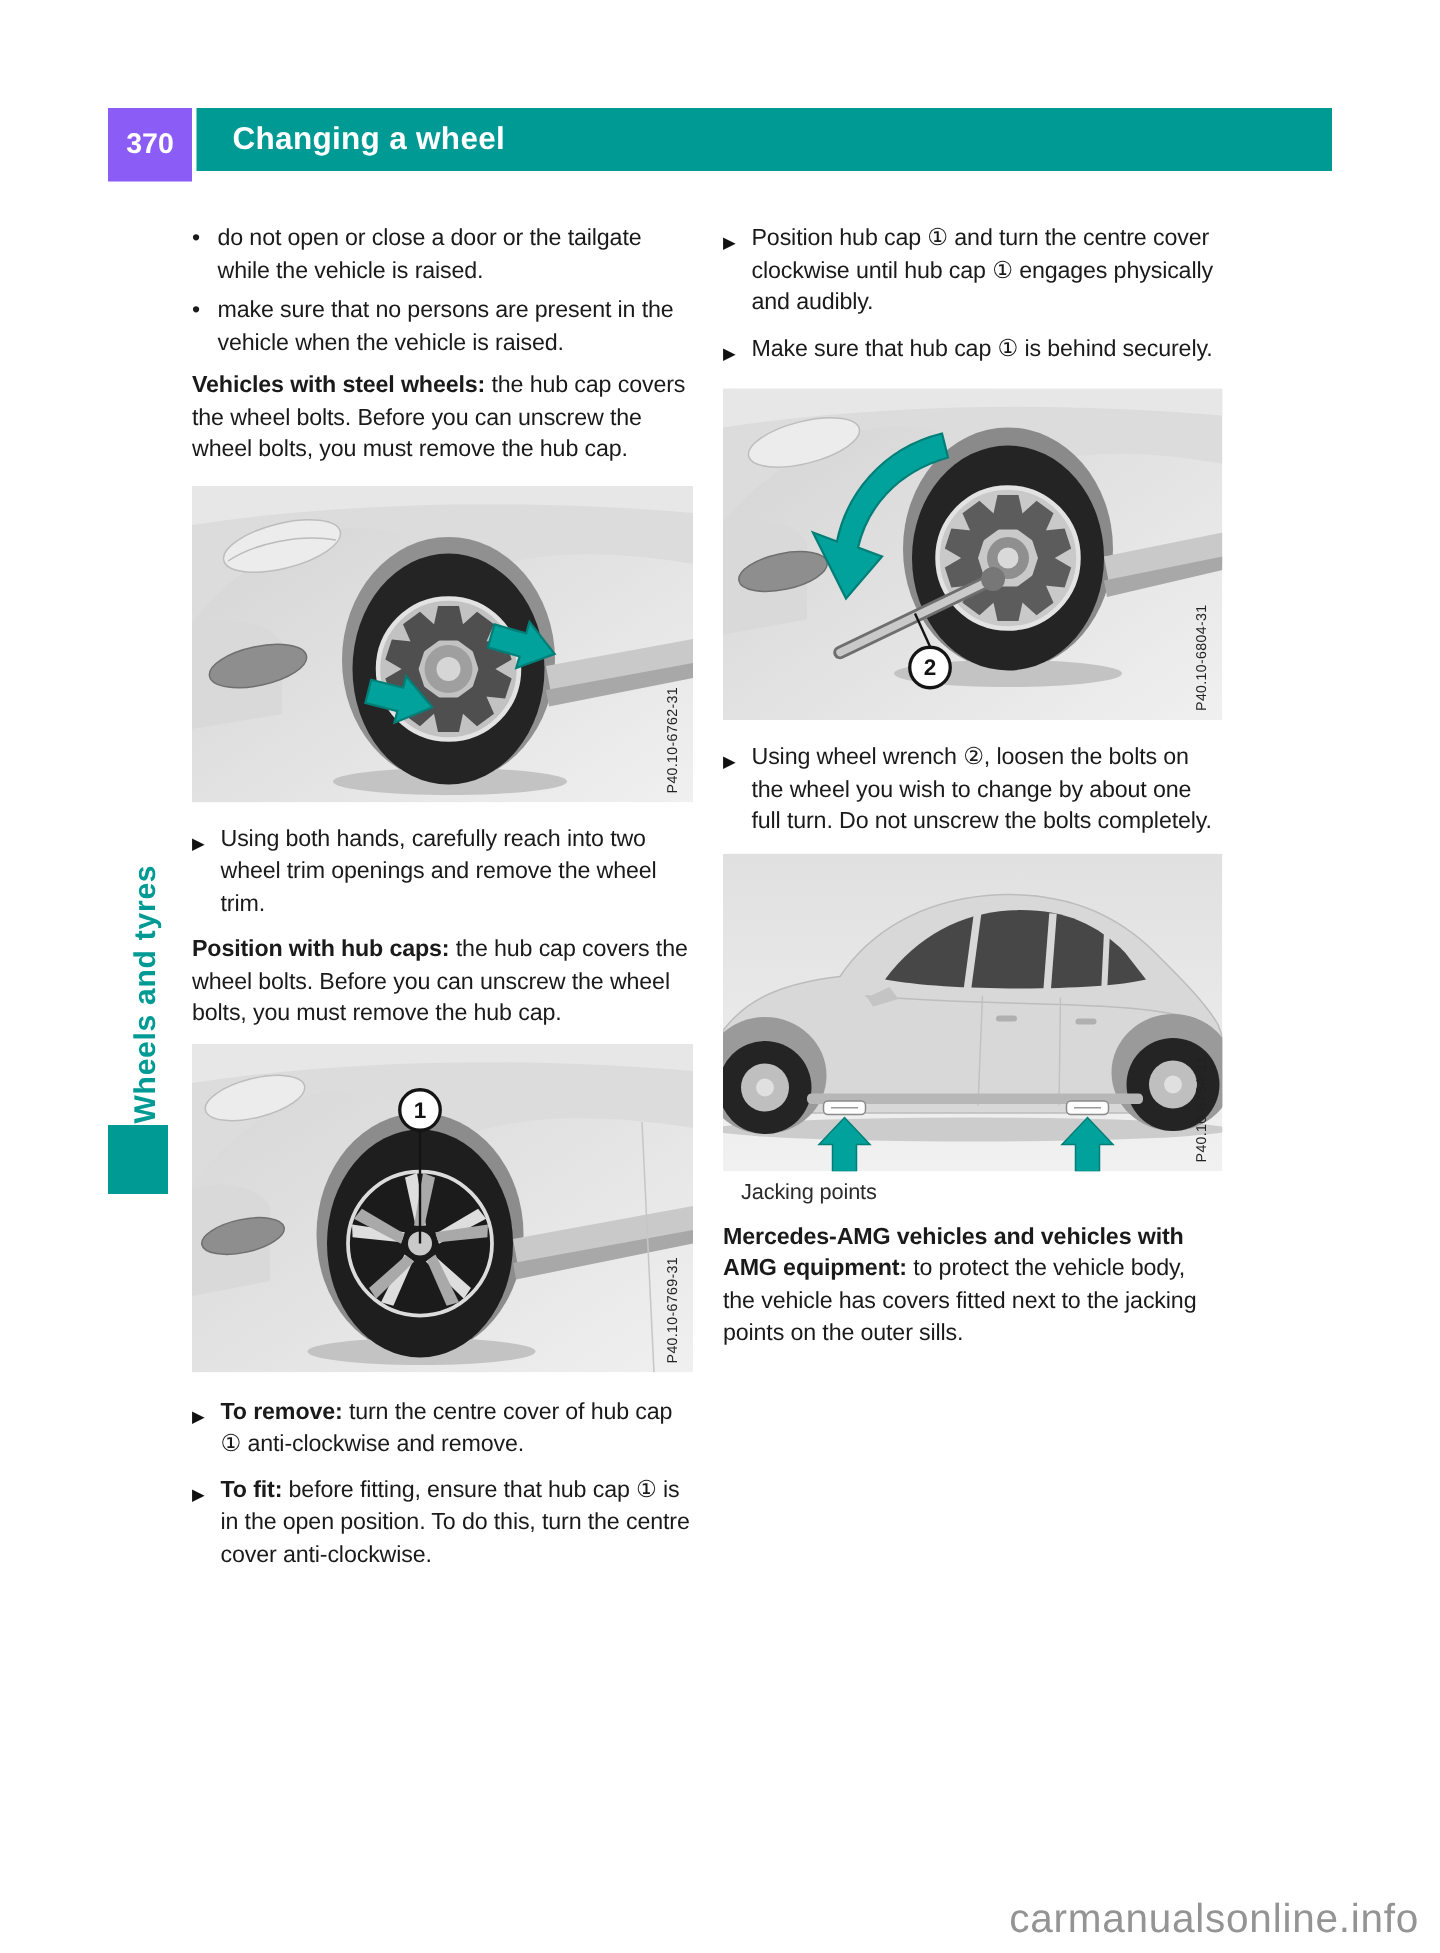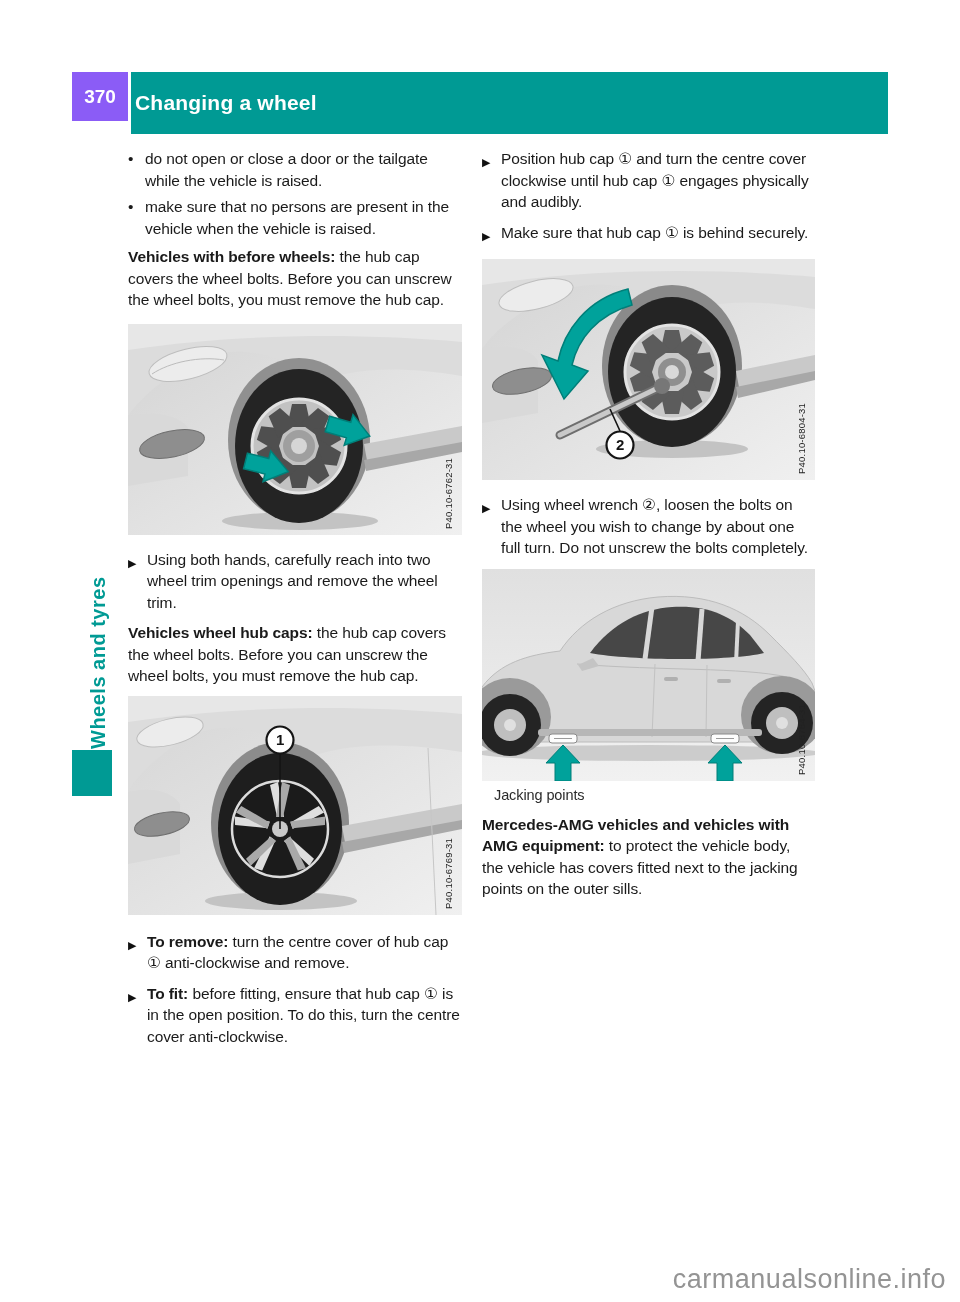--- a/index.html
+++ b/index.html
@@ -8,23 +8,23 @@
     font-family:"Liberation Sans","DejaVu Sans",sans-serif;
     color:#1a1a1a;overflow:hidden;
   }
   
   .page-num{
     position:absolute;left:72px;top:72px;width:56px;height:49px;
     background:#8b5cf6;color:#fff;font-weight:bold;font-size:19px;
     display:flex;align-items:center;justify-content:center;
   }
   .header-bar{
-    position:absolute;left:131px;top:72px;width:757px;height:62px;
+    position:absolute;left:131px;top:72px;width:757px;height:42px;
     background:#009a94;color:#fff;display:flex;align-items:center;
-    padding-left:4px;box-sizing:border-box;font-weight:bold;font-size:21px;
+    padding-left:24px;box-sizing:border-box;font-weight:bold;font-size:21px;
     letter-spacing:0.2px;
   }
   
   .side-label{
     position:absolute;left:83px;top:553px;height:196px;width:30px;
     writing-mode:vertical-rl;transform:rotate(180deg);
     color:#009a94;font-weight:bold;font-size:20px;letter-spacing:0.5px;
     display:flex;align-items:center;
   }
   .side-square{
@@ -74,21 +74,21 @@
 
   <div class="li">
     <span class="mark">•</span>
     <span>do not open or close a door or the tailgate while the vehicle is raised.</span>
   </div>
   <div class="li" style="margin-bottom:7px;">
     <span class="mark">•</span>
     <span>make sure that no persons are present in the vehicle when the vehicle is raised.</span>
   </div>
 
-  <p class="block"><span class="b">Vehicles with before wheels:</span><span> the hub cap covers the wheel bolts. Before you can unscrew the wheel bolts, you must remove the hub cap.</span></p>
+  <p class="block"><span class="b">Vehicles with steel wheels:</span><span> the hub cap covers the wheel bolts. Before you can unscrew the wheel bolts, you must remove the hub cap.</span></p>
 
   <div class="figure fig-a">
     <svg width="334" height="211" viewBox="0 0 334 211">
       <defs>
         <linearGradient id="bgA" x1="0" y1="0" x2="1" y2="1">
           <stop offset="0" stop-color="#d3d3d3"></stop>
             <stop offset="1" stop-color="#f0f0f0"></stop>
         </linearGradient>
       </defs>
       <rect width="334" height="211" fill="url(#bgA)"></rect>
@@ -131,21 +131,21 @@
       </g>
     </svg>
     <span class="fig-code">P40.10-6762-31</span>
   </div>
 
   <div class="step">
     <span class="mark">▶</span>
     <span class="stext"><span class="b"></span><span>Using both hands, carefully reach into two wheel trim openings and remove the wheel trim.</span></span>
   </div>
 
-  <p class="block"><span class="b">Vehicles wheel hub caps:</span><span> the hub cap covers the wheel bolts. Before you can unscrew the wheel bolts, you must remove the hub cap.</span></p>
+  <p class="block"><span class="b">Position with hub caps:</span><span> the hub cap covers the wheel bolts. Before you can unscrew the wheel bolts, you must remove the hub cap.</span></p>
 
   <div class="figure fig-b">
     <svg width="334" height="219" viewBox="0 0 334 219">
       <defs>
         <linearGradient id="bgB" x1="0" y1="0" x2="1" y2="1">
           <stop offset="0" stop-color="#d5d5d5"></stop>
             <stop offset="1" stop-color="#f0f0f0"></stop>
         </linearGradient>
       </defs>
       <rect width="334" height="219" fill="url(#bgB)"></rect>

